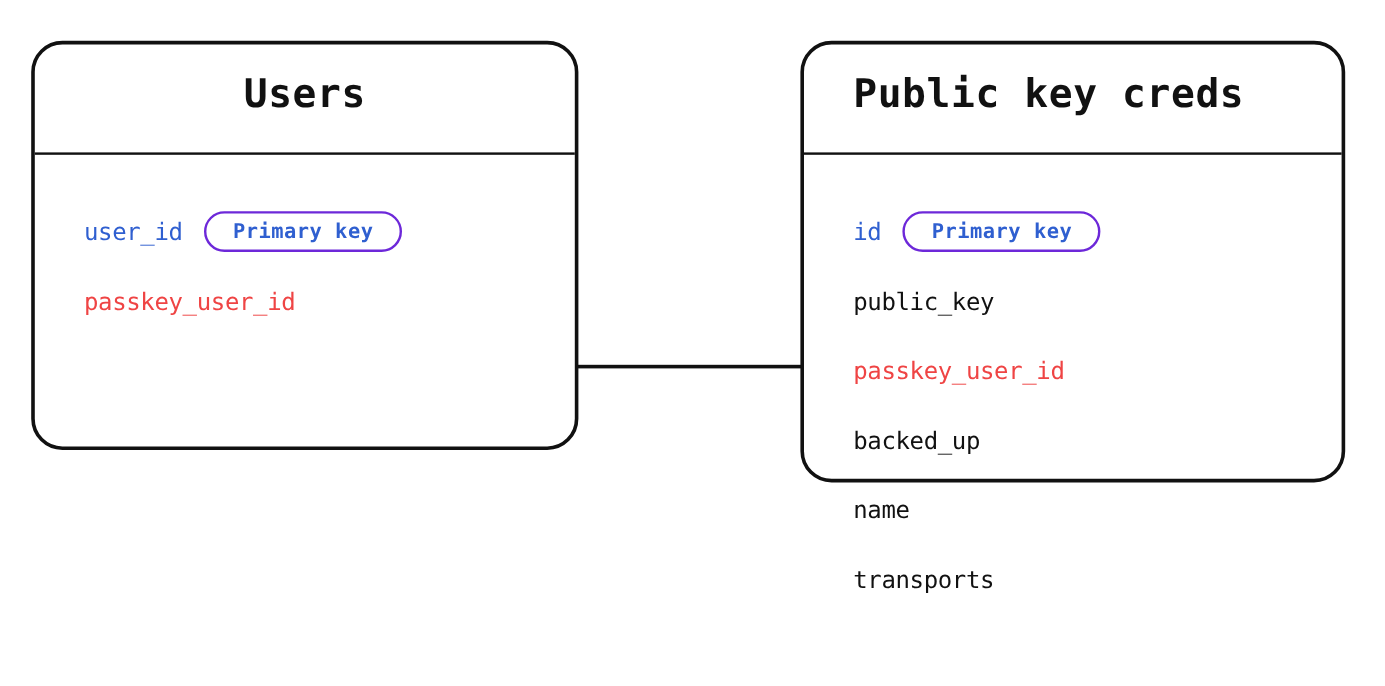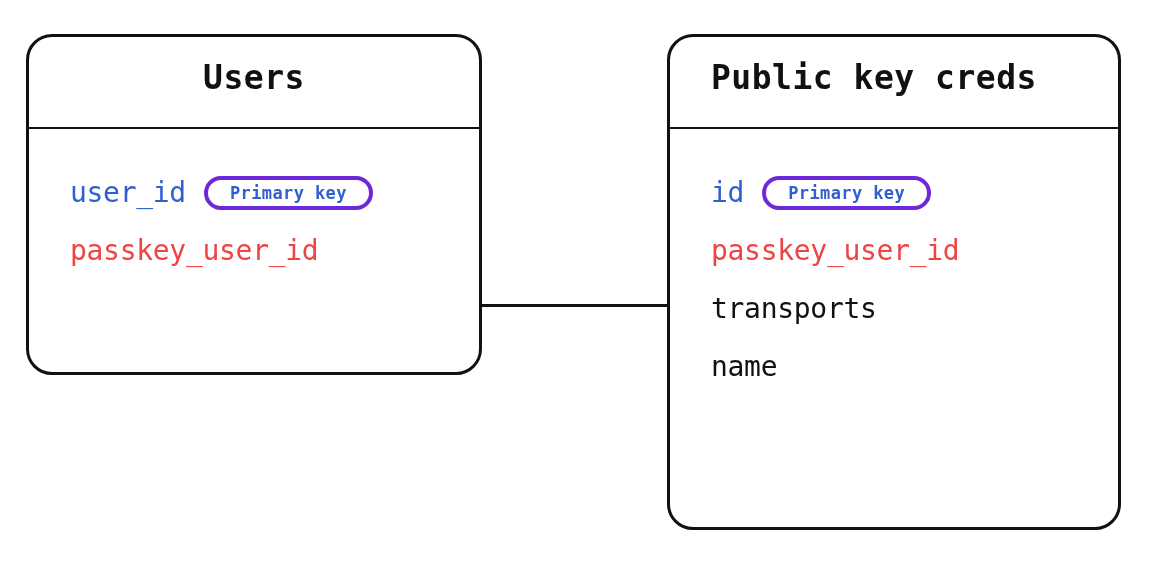--- a/index.html
+++ b/index.html
@@ -42,21 +42,21 @@
     left: 26px;
     top: 34px;
     width: 456px;
     height: 341px;
     padding-left: 36px;
   }
   .entity-pkcreds {
     left: 667px;
     top: 34px;
     width: 454px;
-    height: 496px;
+    height: 368px;
   }
 
   
   .entity-title {
     position: absolute;
     left: 0;
     right: 0;
     top: 24px;
     text-align: center;
     font-size: 33px;
@@ -91,21 +91,21 @@
   }
   .field-row {
     position: relative;
     height: 58px;
     display: flex;
     align-items: center;
     padding-left: 41px;
     box-sizing: border-box;
   }
   .field-name {
-    font-size: 28px;
+    font-size: 20px;
     line-height: 1;
     color: #111111;
     white-space: nowrap;
     letter-spacing: -0.3px;
   }
   .field-name.key {
     color: #2f5fd0;
   }
   .field-name.fk {
     color: #ef4444;
@@ -113,21 +113,21 @@
 
   
   .field-badge {
     margin-left: 18px;
     display: inline-flex;
     align-items: center;
     justify-content: center;
     box-sizing: border-box;
     height: 34px;
     padding: 0 22px;
-    border: 4px solid #6d28d9;
+    border: 2px solid #6d28d9;
     border-radius: 17px;
     color: #2f5fd0;
     font-size: 17px;
     font-weight: bold;
     letter-spacing: 0.4px;
     line-height: 1;
     white-space: nowrap;
   }
 </style>
 </head>
@@ -158,30 +158,36 @@
   <div class="entity entity-pkcreds">
     <div class="entity-title">Public key creds</div>
     <div class="entity-divider"></div>
     <div class="field-list">
 
       <div class="field-row">
         <span class="field-name key">id</span>
         <span class="field-badge">Primary key</span>
       </div>
 
+      <div class="field-row">
+        <span class="field-name">public_key</span>
+      </div>
 
       <div class="field-row">
         <span class="field-name fk">passkey_user_id</span>
       </div>
 
-
       <div class="field-row">
-        <span class="field-name">transports</span>
+        <span class="field-name">backed_up</span>
       </div>
 
       <div class="field-row">
         <span class="field-name">name</span>
+      </div>
+
+      <div class="field-row">
+        <span class="field-name">transports</span>
       </div>
 
     </div>
   </div>
 
 </div>
 
 </body></html>

